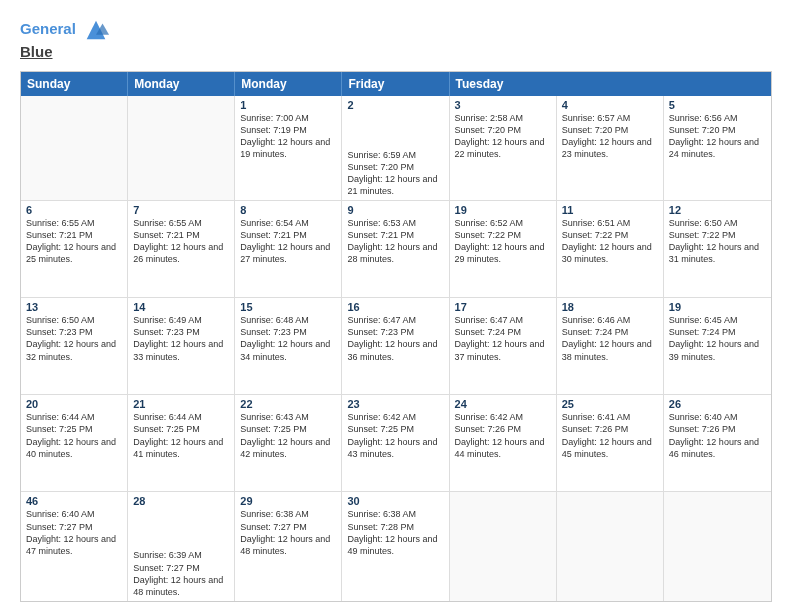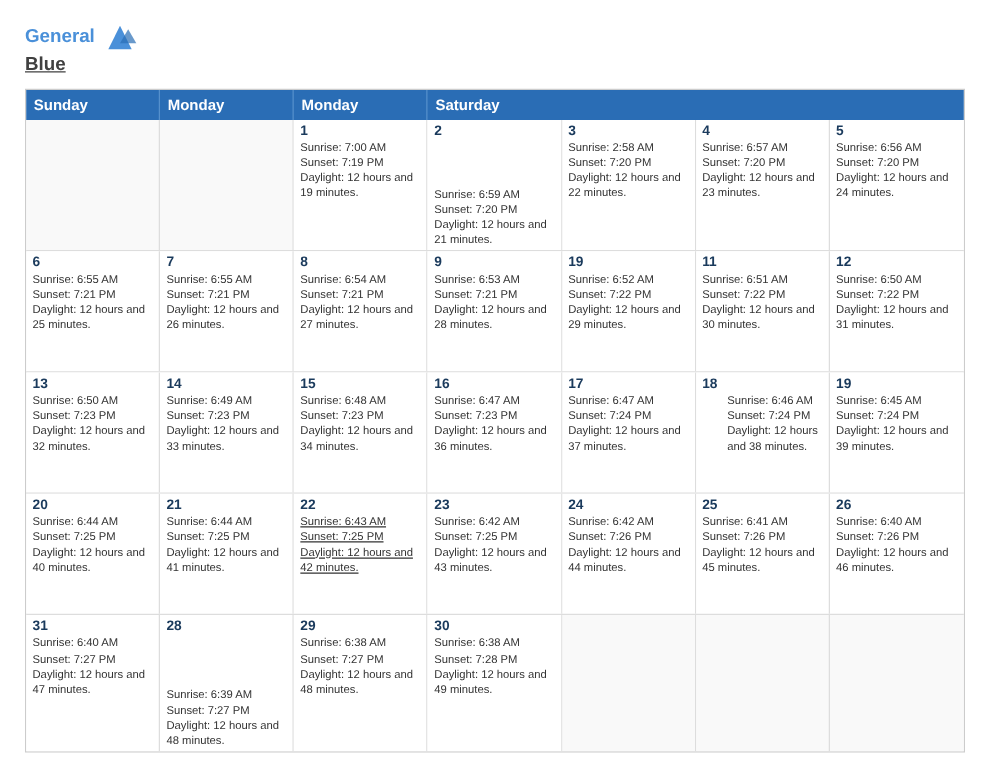--- a/index.html
+++ b/index.html
@@ -130,21 +130,22 @@
       <div class="month-title"></div>
       <div class="location"></div>
     </div>
   </div>
 
   <div class="calendar">
     <div class="cal-header-row">
     <div class="cal-header-cell">Sunday</div>
         <div class="cal-header-cell">Monday</div>
         <div class="cal-header-cell">Monday</div>
-        <div class="cal-header-cell">Saturday</div>
+        <div class="cal-header-cell">Friday</div>
+        <div class="cal-header-cell">Tuesday</div>
       </div>
     <div class="cal-body">
     <div class="cal-row">
           <div class="cal-cell empty"></div>
           <div class="cal-cell empty"></div>
           <div class="cal-cell">
             <div class="day-num">1</div>
             <div class="cell-text" style="white-space: pre-line;">Sunrise: 7:00 AM
 Sunset: 7:19 PM
 Daylight: 12 hours and 19 minutes.</div>
@@ -244,21 +245,21 @@
 Daylight: 12 hours and 36 minutes.</div>
           </div>
           <div class="cal-cell">
             <div class="day-num">17</div>
             <div class="cell-text" style="white-space: pre-line;">Sunrise: 6:47 AM
 Sunset: 7:24 PM
 Daylight: 12 hours and 37 minutes.</div>
           </div>
           <div class="cal-cell">
             <div class="day-num">18</div>
-            <div class="cell-text" style="white-space: pre-line; margin-left: 20px;">Sunrise: 6:46 AM
+            <div class="cell-text" style="white-space: pre-line;">Sunrise: 6:46 AM
 Sunset: 7:24 PM
 Daylight: 12 hours and 38 minutes.</div>
           </div>
           <div class="cal-cell">
             <div class="day-num">19</div>
             <div class="cell-text" style="white-space: pre-line;">Sunrise: 6:45 AM
 Sunset: 7:24 PM
 Daylight: 12 hours and 39 minutes.</div>
           </div>
         </div>
@@ -270,21 +271,21 @@
 Daylight: 12 hours and 40 minutes.</div>
           </div>
           <div class="cal-cell">
             <div class="day-num">21</div>
             <div class="cell-text" style="white-space: pre-line;">Sunrise: 6:44 AM
 Sunset: 7:25 PM
 Daylight: 12 hours and 41 minutes.</div>
           </div>
           <div class="cal-cell">
             <div class="day-num">22</div>
-            <div class="cell-text" style="white-space: pre-line; text-decoration: underline;">Sunrise: 6:43 AM
+            <div class="cell-text" style="white-space: pre-line;">Sunrise: 6:43 AM
 Sunset: 7:25 PM
 Daylight: 12 hours and 42 minutes.</div>
           </div>
           <div class="cal-cell">
             <div class="day-num">23</div>
             <div class="cell-text" style="white-space: pre-line;">Sunrise: 6:42 AM
 Sunset: 7:25 PM
 Daylight: 12 hours and 43 minutes.</div>
           </div>
           <div class="cal-cell">
@@ -301,21 +302,21 @@
           </div>
           <div class="cal-cell">
             <div class="day-num">26</div>
             <div class="cell-text" style="white-space: pre-line;">Sunrise: 6:40 AM
 Sunset: 7:26 PM
 Daylight: 12 hours and 46 minutes.</div>
           </div>
         </div>
         <div class="cal-row">
           <div class="cal-cell">
-            <div class="day-num">31</div>
+            <div class="day-num">46</div>
             <div class="cell-text" style="white-space: pre-line;">Sunrise: 6:40 AM
 Sunset: 7:27 PM
 Daylight: 12 hours and 47 minutes.</div>
           </div>
           <div class="cal-cell">
             <div class="day-num">28</div>
             <div class="cell-text" style="white-space: pre-line; margin-top: 42px;">Sunrise: 6:39 AM
 Sunset: 7:27 PM
 Daylight: 12 hours and 48 minutes.</div>
           </div>

